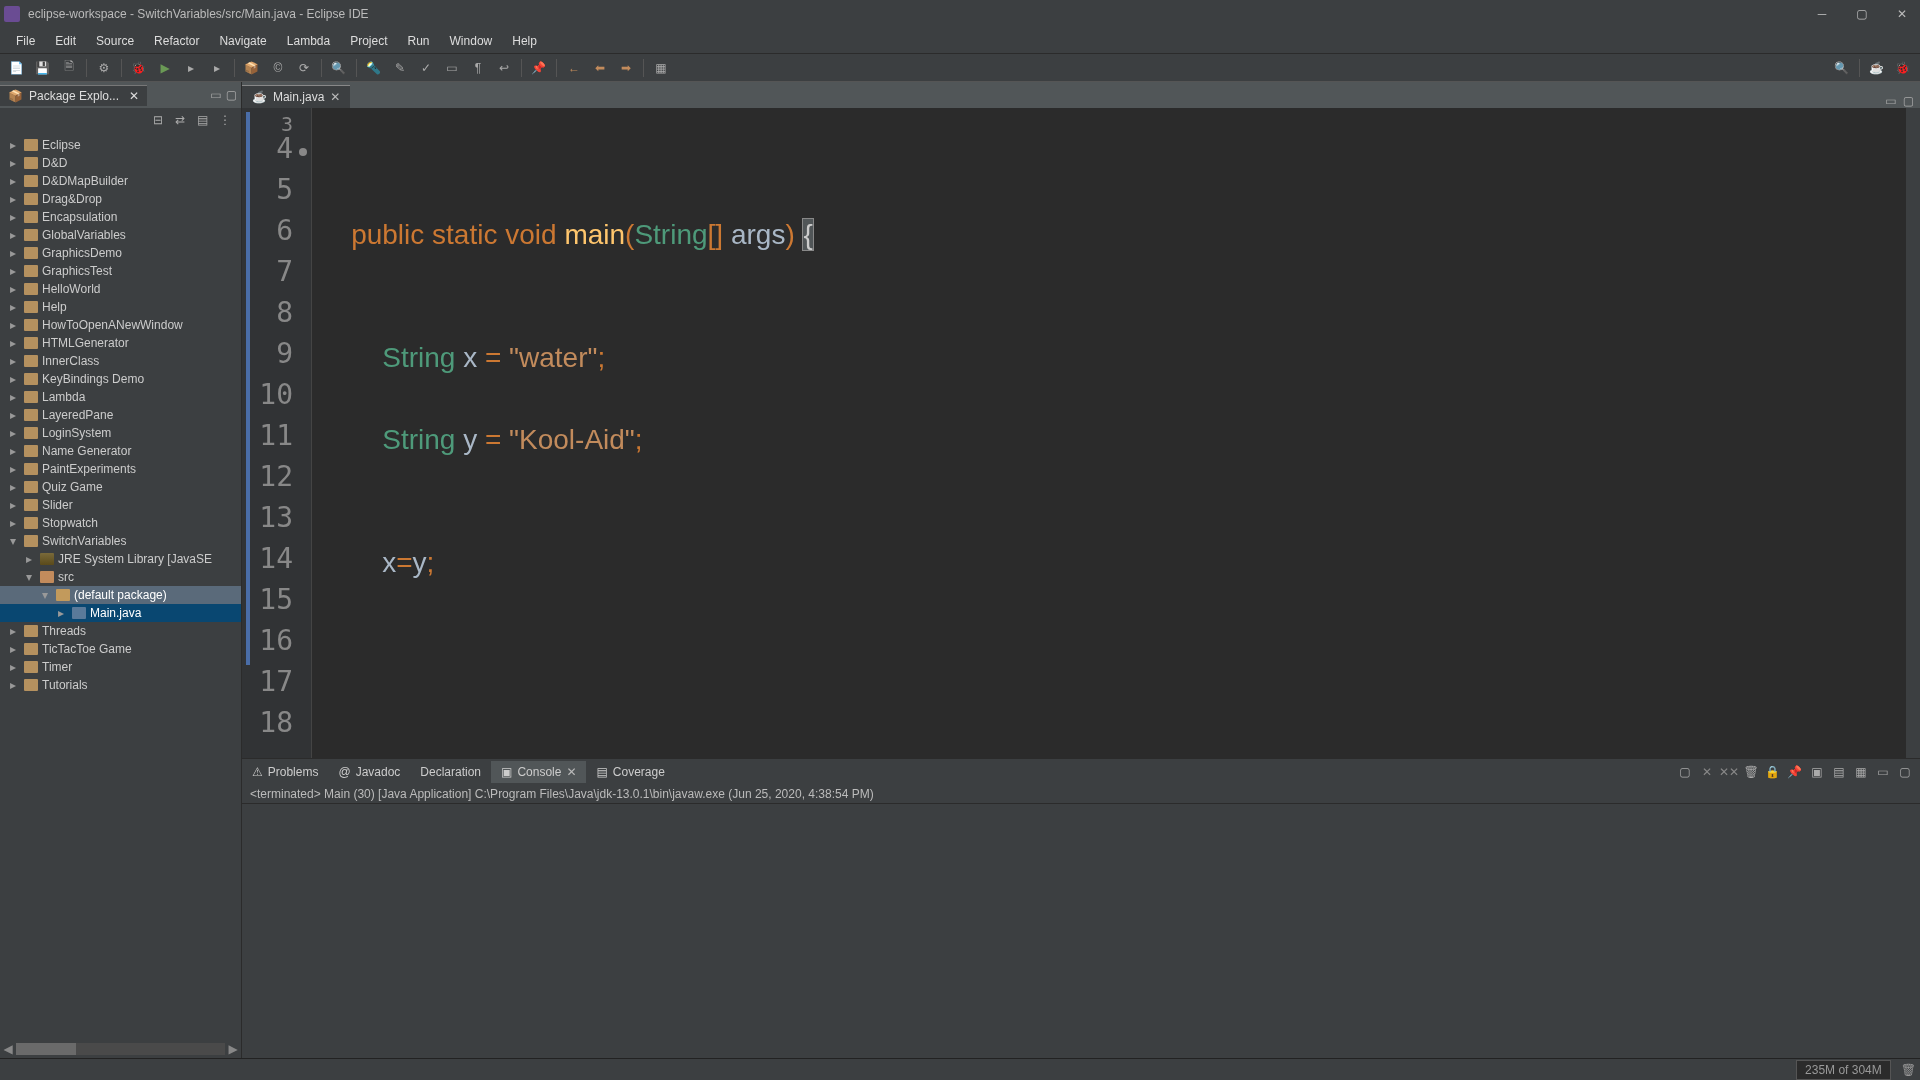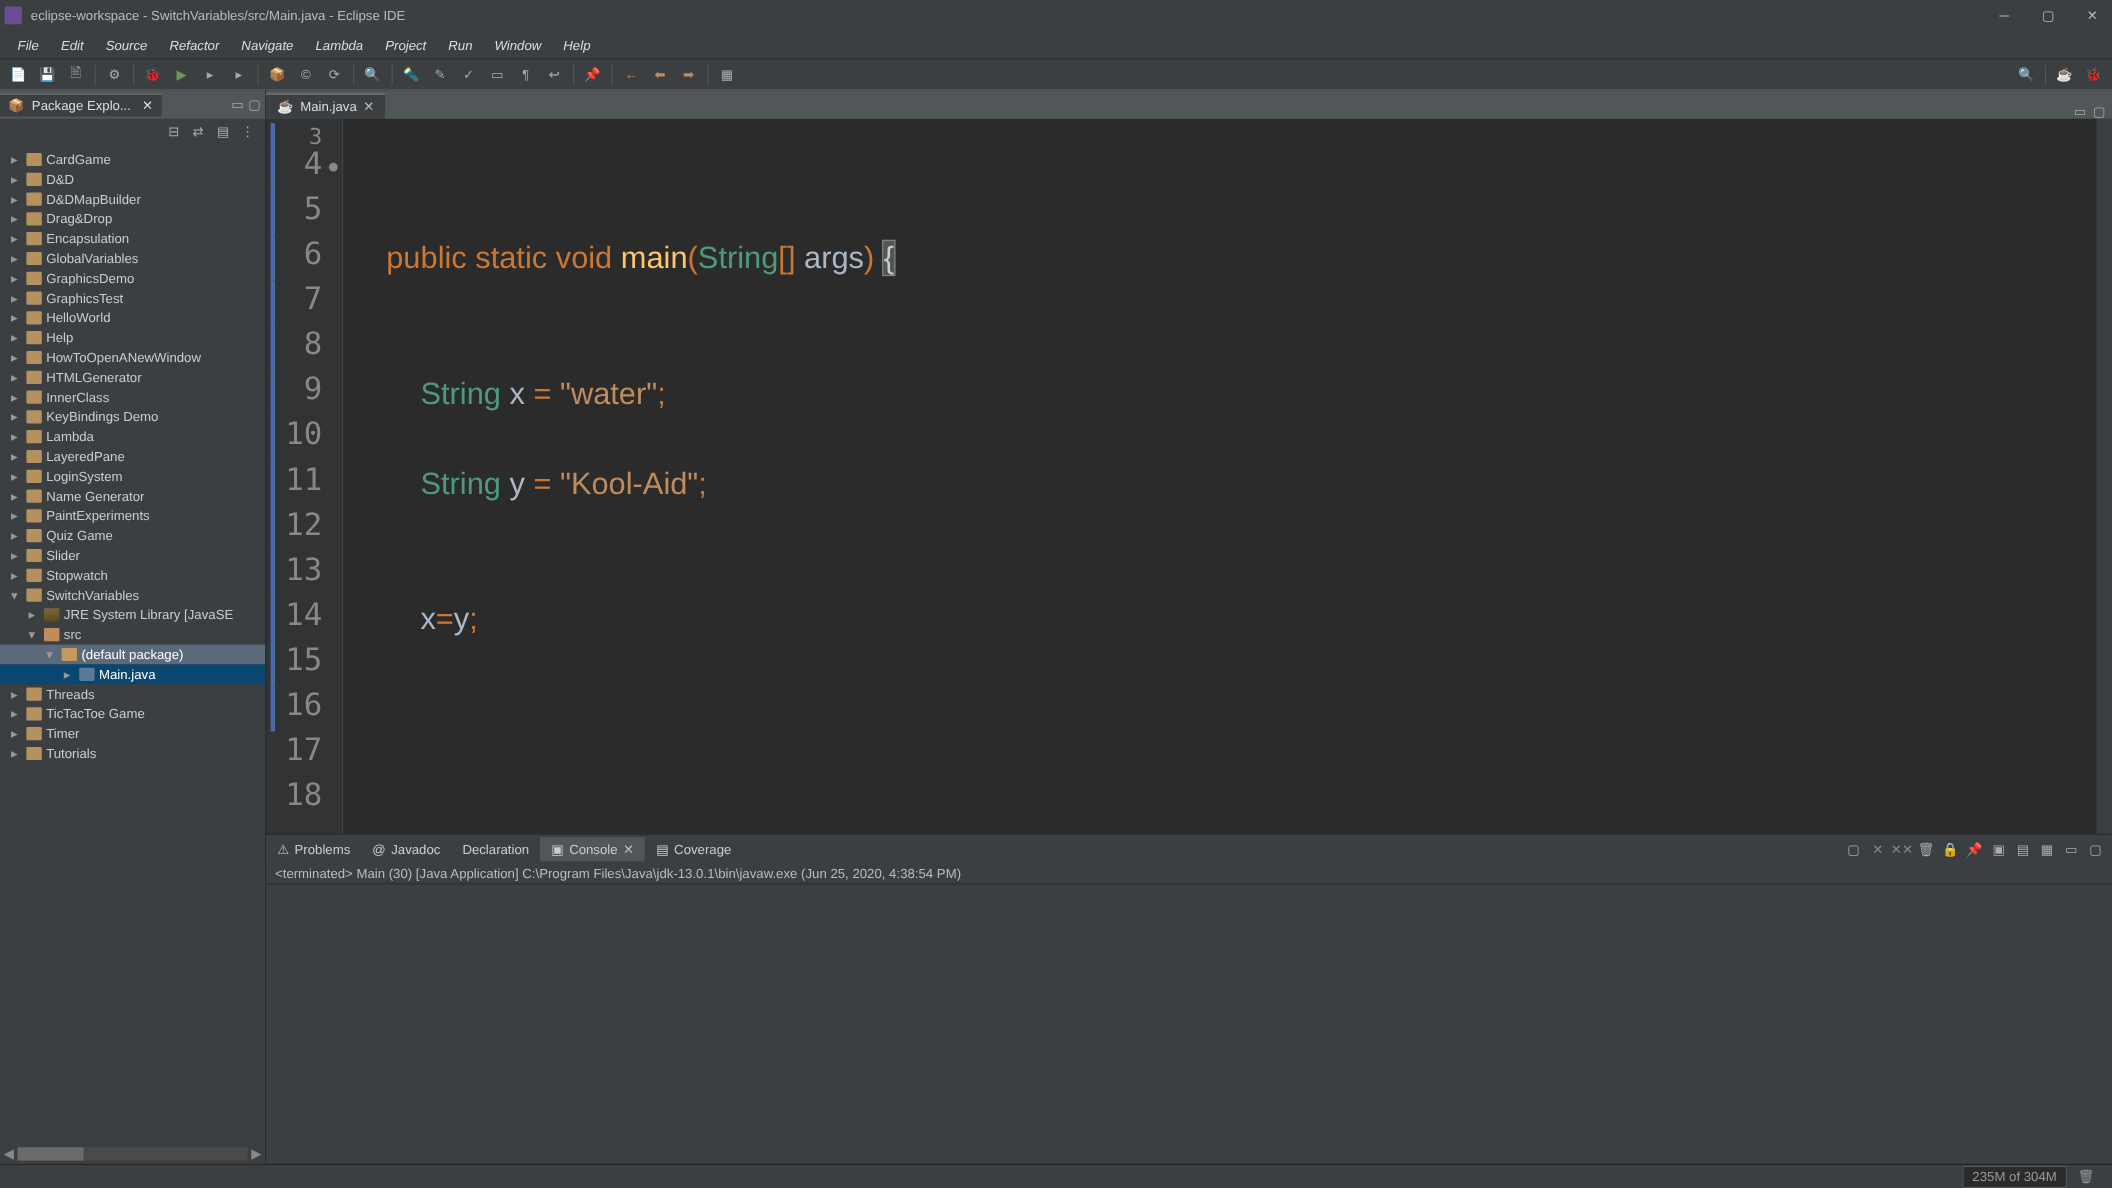--- a/index.html
+++ b/index.html
@@ -7,21 +7,21 @@
 
 
 .titlebar { height:28px; background:#3c3f41; display:flex; align-items:center; padding:0 4px; color:#bbb; }
 .titlebar .icon { width:16px; height:16px; background:#6a4c93; border-radius:2px; margin-right:8px; }
 .titlebar .title { flex:1; }
 .titlebar .winbtns { display:flex; gap:12px; }
 .titlebar .winbtn { width:28px; height:20px; display:flex; align-items:center; justify-content:center; color:#bbb; cursor:pointer; }
 
 
 .menubar { height:26px; background:#3c3f41; display:flex; align-items:center; padding:0 6px; border-bottom:1px solid #2b2b2b; }
-.menubar span { padding:4px 10px; color:#ddd; cursor:pointer;font-style:italic; }
+.menubar span { padding:4px 10px; color:#ddd; cursor:pointer; }
 
 
 .toolbar { height:28px; background:#3c3f41; display:flex; align-items:center; padding:0 6px; gap:4px; border-bottom:1px solid #555; }
 .toolbar .tb { width:22px; height:22px; display:flex;align-items:center;justify-content:center; color:#aaa; border-radius:2px; cursor:pointer;}
 .toolbar .sep { width:1px; height:18px; background:#555; margin:0 2px; }
 .toolbar .spacer { flex:1; }
 
 
 .main { display:flex; height:calc(100% - 28px - 26px - 28px - 22px); }
 .sidebar { width:242px; background:#3c3f41; border-right:1px solid #2b2b2b; display:flex; flex-direction:column; }
@@ -74,21 +74,21 @@
 .bottom-tabs .btab { padding:4px 10px; color:#ccc; cursor:pointer; display:flex;align-items:center;gap:5px;}
 .bottom-tabs .btab.active{background:#515658;}
 .bottom-tabs .btab .x{color:#bbb;}
 .bottom-tabs .right{margin-left:auto;display:flex;gap:4px;padding:0 6px;}
 .bottom-tabs .right .ic{width:18px;height:18px;display:flex;align-items:center;justify-content:center;color:#aaa;cursor:pointer;}
 .term-status{padding:2px 8px;color:#bbb;font-size:12px;border-bottom:1px solid #2b2b2b;}
 .console { flex:1; background:#2b2b2b; padding:6px 8px; font-family:Consolas,monospace; font-size:28px; line-height:40px; color:#6a9955; position:relative;}
 .console .caret-in{position:absolute;left:410px;top:90px;width:2px;height:30px;background:#ccc;}
 
 
-.statusbar { height:22px; background:#3c3f41; border-top:1px solid #222; display:flex; align-items:center; padding:0 16px; color:#999; }
+.statusbar { height:22px; background:#3c3f41; border-top:1px solid #222; display:flex; align-items:center; padding:0 4px; color:#999; }
 .statusbar .right{margin-left:auto;display:flex;gap:10px;align-items:center;}
 .statusbar .heap{background:#2b2b2b;padding:2px 8px;border:1px solid #555;}
 </style>
 </head>
 <body>
 
 <div class="titlebar">
   <div class="icon"></div>
   <div class="title">eclipse-workspace - SwitchVariables/src/Main.java - Eclipse IDE</div>
   <div class="winbtns">
@@ -167,21 +167,21 @@
     <div class="sidebar-toolbar">
       <span class="ic">⊟</span>
       <span class="ic">⇄</span>
       <span class="ic">▤</span>
       <span class="ic">⋮</span>
     </div>
     <div class="tree">
       <div class="tree-item">
           <span class="caret">▸</span>
           <span class="ficon folder-y"></span>
-          <span>CardGame</span>
+          <span>Eclipse</span>
         </div>
       <div class="tree-item">
           <span class="caret">▸</span>
           <span class="ficon folder-y"></span>
           <span>D&amp;D</span>
         </div>
       <div class="tree-item">
           <span class="caret">▸</span>
           <span class="ficon folder-y"></span>
           <span>D&amp;DMapBuilder</span>

